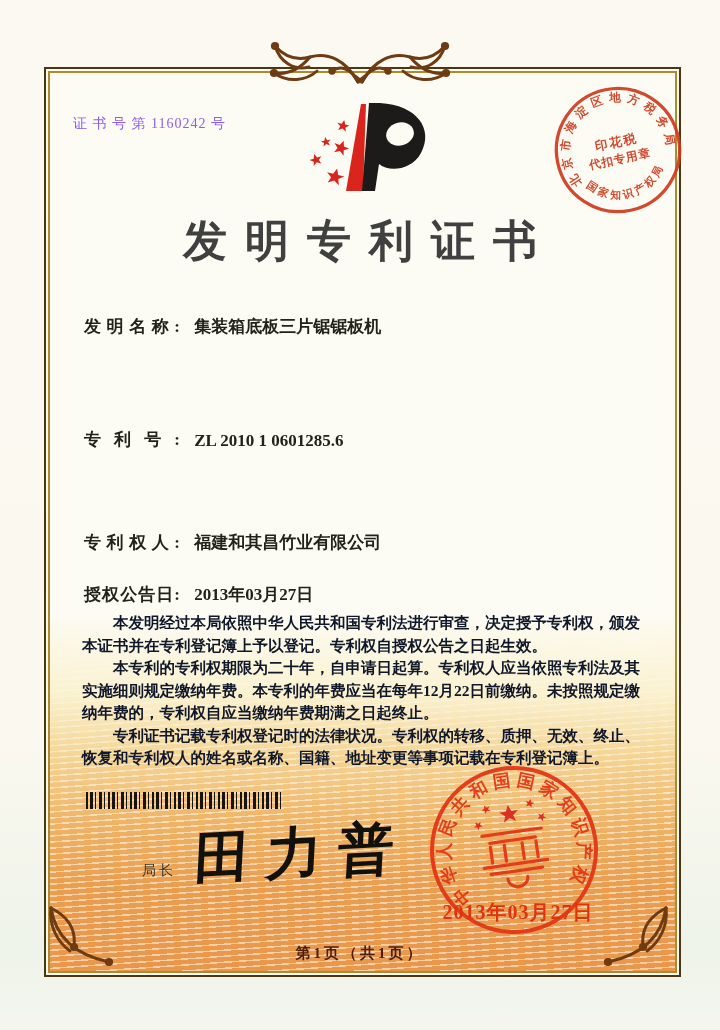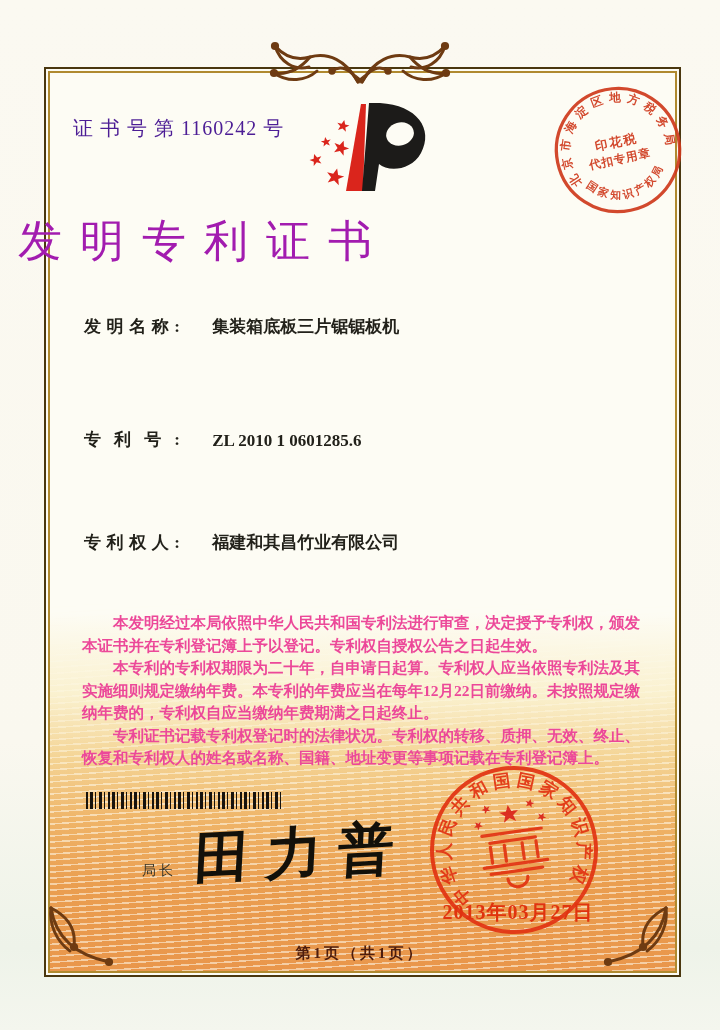--- a/index.html
+++ b/index.html
@@ -20,35 +20,35 @@
       #efb468 83%,#ea9e50 90%,#e9964b 100%);
   }
   .waves{
     position:absolute;inset:4px;pointer-events:none;
     background:repeating-linear-gradient(176deg,
       rgba(255,255,255,0) 0 4.5px, rgba(255,252,240,.55) 4.5px 6px);
     -webkit-mask-image:linear-gradient(180deg,transparent 0 58%,rgba(0,0,0,.55) 70%,#000 80%);
             mask-image:linear-gradient(180deg,transparent 0 58%,rgba(0,0,0,.55) 70%,#000 80%);
   }
   
-  .cert-no{position:absolute;left:73px;top:115px;font-size:20px;letter-spacing:1px;color:#4c1d95;}
+  .cert-no{position:absolute;left:73px;top:115px;font-size:14px;letter-spacing:1px;color:#8b5cf6;}
   .logo{position:absolute;left:305px;top:98px;}
   .tax-stamp{position:absolute;left:548px;top:80px;opacity:.92;}
   .title{
-    position:absolute;left:0;right:0;top:212px;text-align:left;
-    font-size:44px;font-weight:normal;color:#a21caf;
+    position:absolute;left:0;right:0;top:212px;text-align:center;
+    font-size:44px;font-weight:bold;color:#404040;
     letter-spacing:18px;text-indent:18px;
   }
   
   .field{position:absolute;left:84px;font-size:17px;font-weight:bold;color:#22211a;white-space:nowrap;}
   .flabel{display:inline-block;width:96px;text-align:justify;text-align-last:justify;vertical-align:bottom;}
-  .fvalue{margin-left:28px;}
+  .fvalue{margin-left:10px;}
   .f0{top:315px}.f1{top:372px}.f2{top:428px}.f3{top:479px}.f4{top:531px}.f5{top:583px}
   
-  .body-text{position:absolute;left:82px;top:612px;width:562px;color:#ec4899;}
+  .body-text{position:absolute;left:82px;top:612px;width:562px;color:#0f172a;}
   .body-text p{margin:0;font-size:15.5px;line-height:22.5px;text-indent:2em;font-weight:bold;}
   
   .barcode{
     position:absolute;left:86px;top:792px;width:198px;height:17px;
     background:
       repeating-linear-gradient(90deg,
         #17130e 0 2px,transparent 2px 4px,
         #17130e 4px 7px,transparent 7px 9px,
         #17130e 9px 10px,transparent 10px 13px,
         #17130e 13px 16px,transparent 16px 18px,
@@ -141,20 +141,24 @@
     <span class="flabel">发明名称:</span>
     <span class="fvalue">集装箱底板三片锯锯板机</span>
   </div>
   <div class="field f2">
     <span class="flabel">专利号:</span>
     <span class="fvalue">ZL 2010 1 0601285.6</span>
   </div>
   <div class="field f4">
     <span class="flabel">专利权人:</span>
     <span class="fvalue">福建和其昌竹业有限公司</span>
+  </div>
+  <div class="field f5">
+    <span class="flabel">授权公告日:</span>
+    <span class="fvalue">2013年03月27日</span>
   </div>
 
   <div class="body-text">
     <p>本发明经过本局依照中华人民共和国专利法进行审查，决定授予专利权，颁发本证书并在专利登记簿上予以登记。专利权自授权公告之日起生效。</p>
     <p>本专利的专利权期限为二十年，自申请日起算。专利权人应当依照专利法及其实施细则规定缴纳年费。本专利的年费应当在每年12月22日前缴纳。未按照规定缴纳年费的，专利权自应当缴纳年费期满之日起终止。</p>
     <p>专利证书记载专利权登记时的法律状况。专利权的转移、质押、无效、终止、恢复和专利权人的姓名或名称、国籍、地址变更等事项记载在专利登记簿上。</p>
   </div>
 
   <div class="barcode"></div>
 

